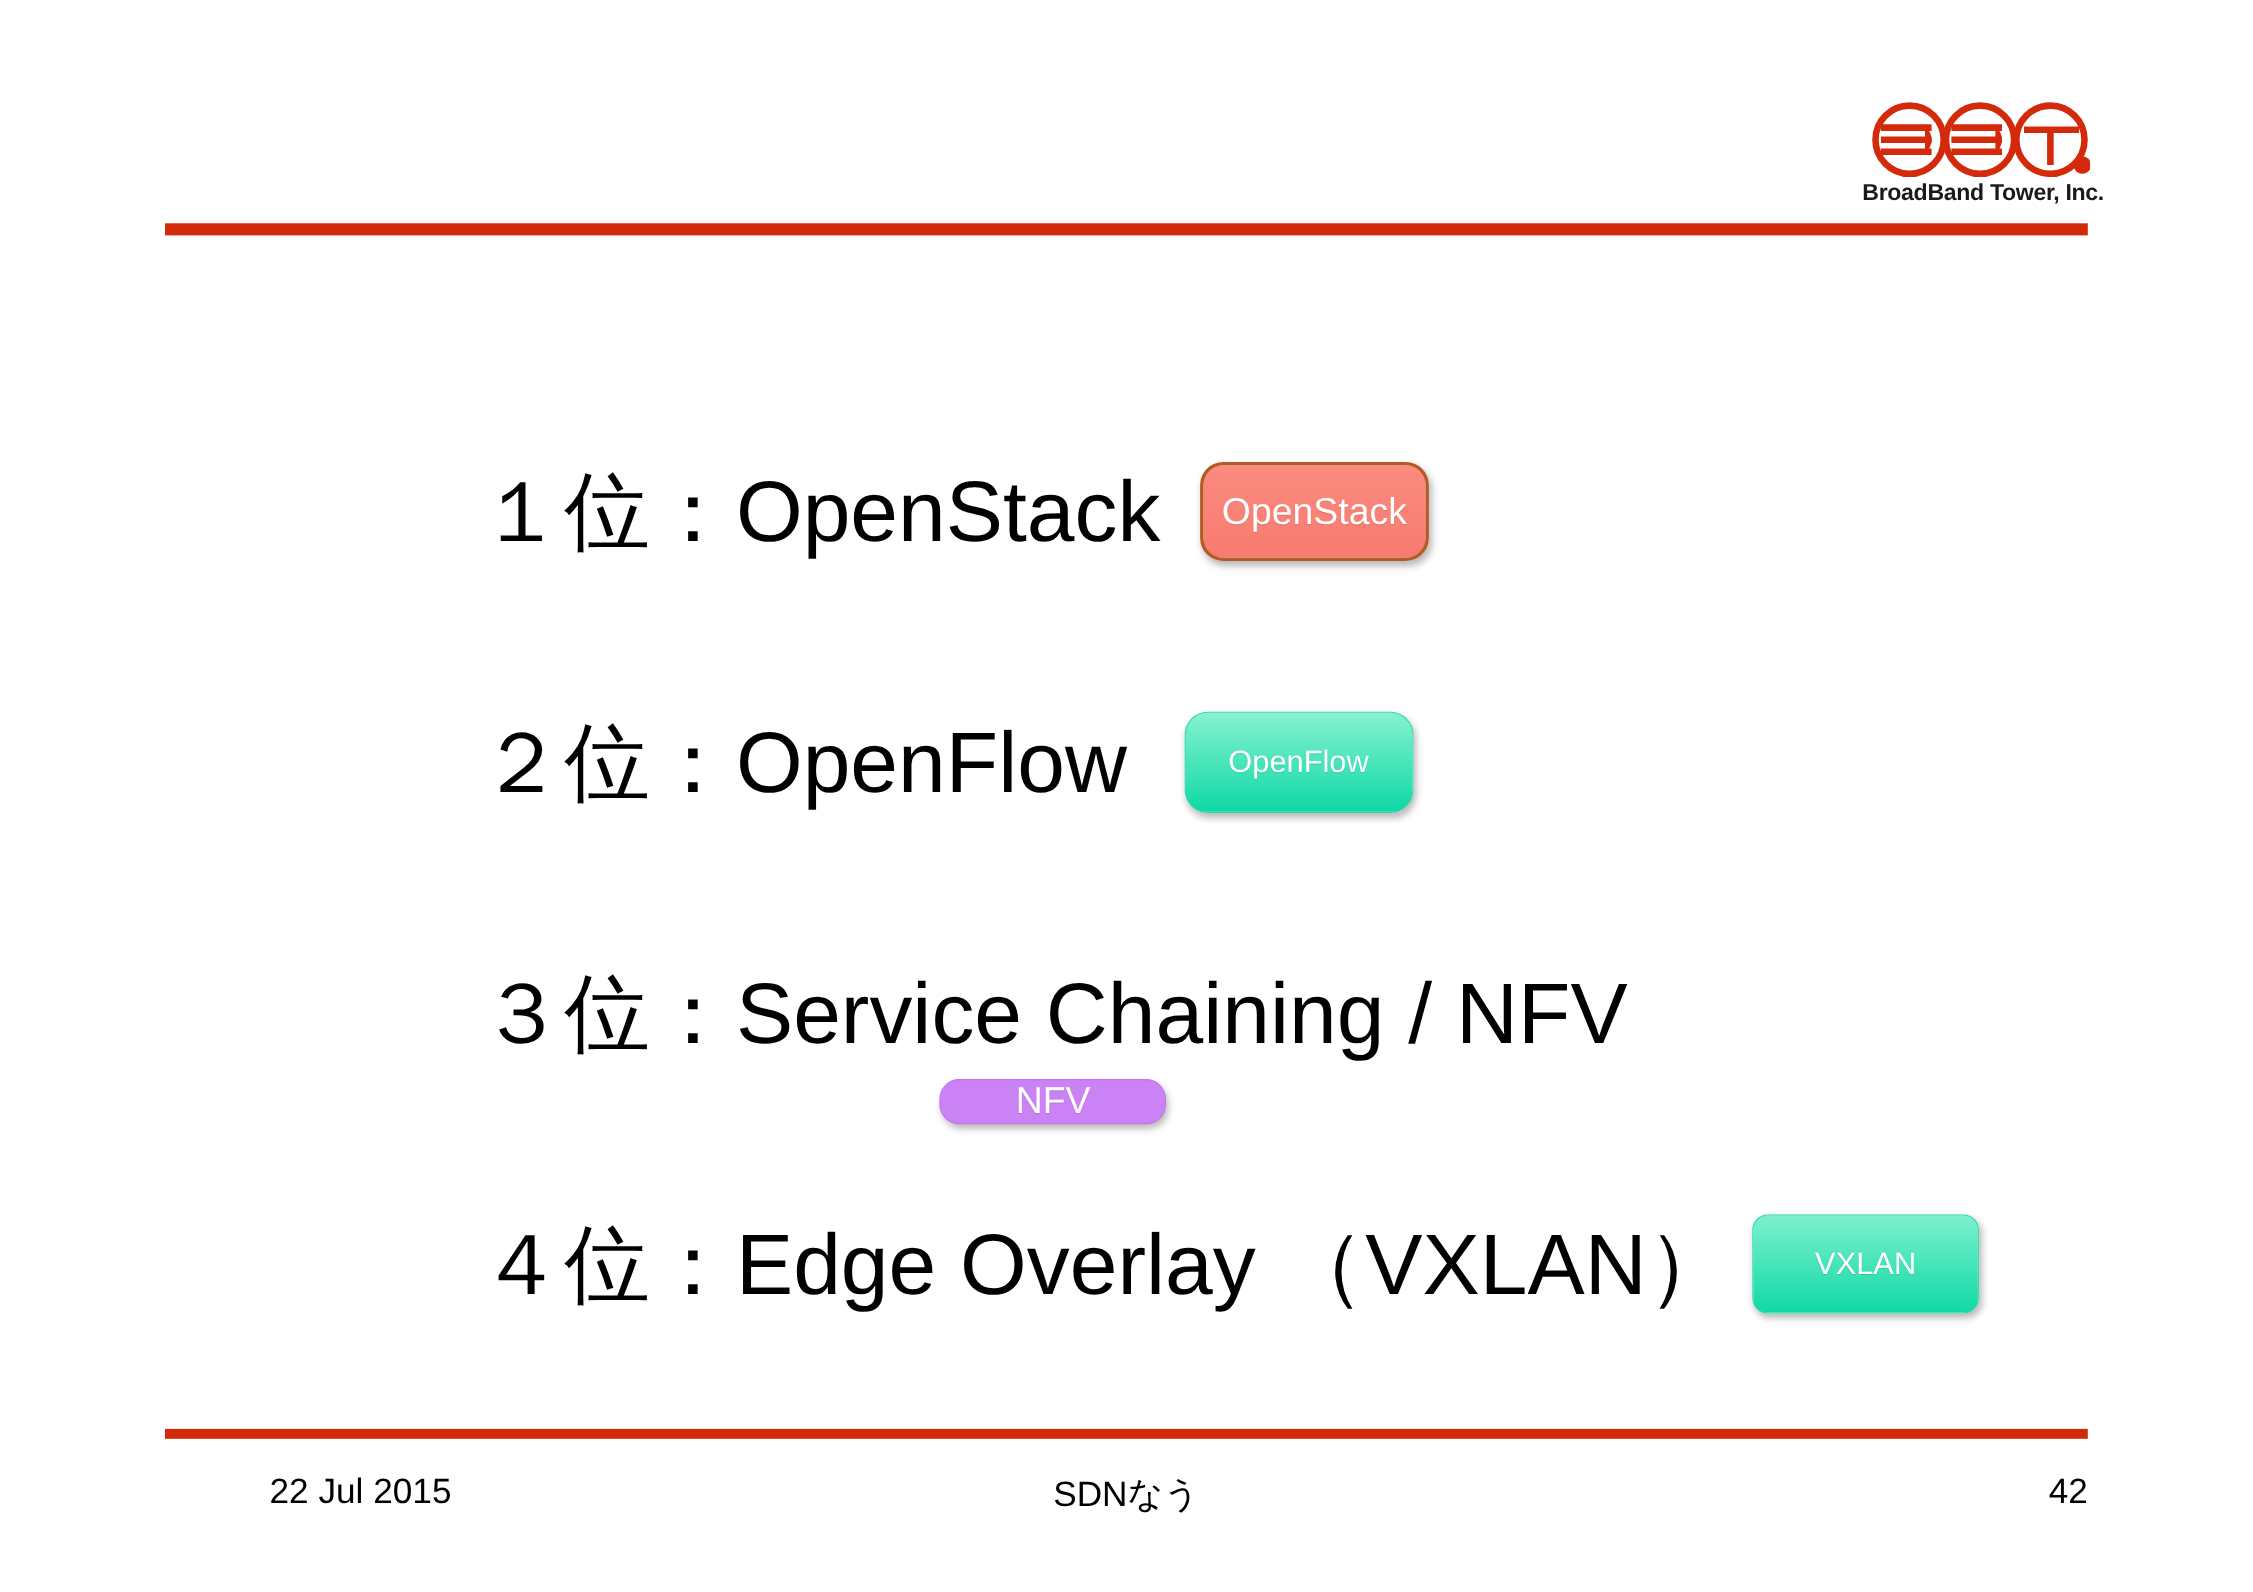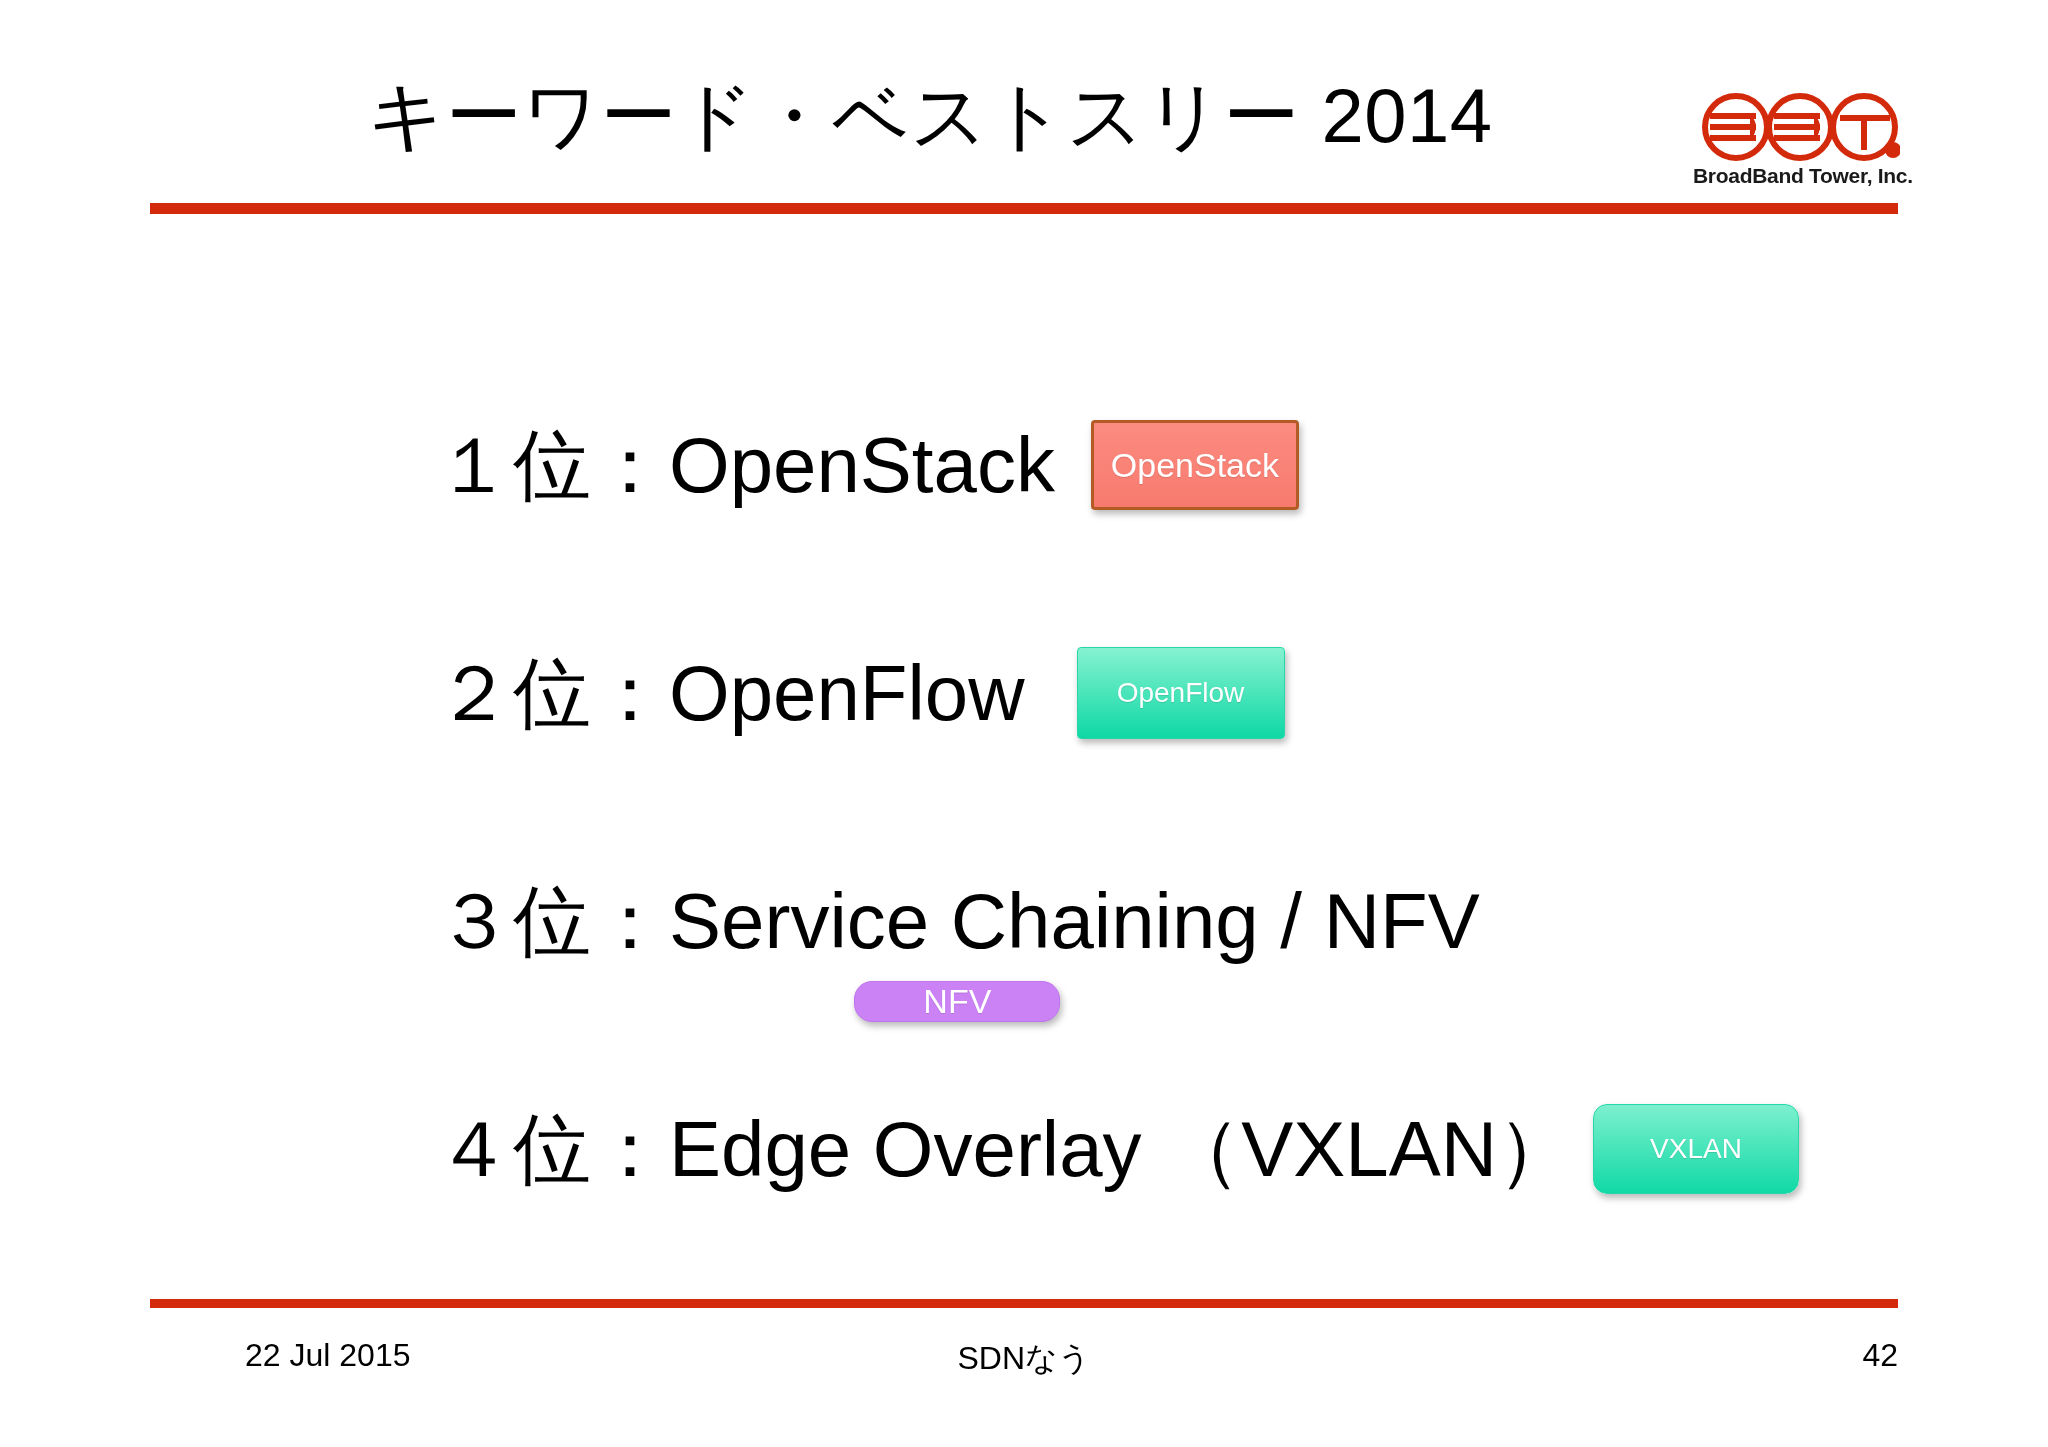--- a/index.html
+++ b/index.html
@@ -104,21 +104,21 @@
   }
 
   
   .badge {
     display: inline-flex;
     align-items: center;
     justify-content: center;
     color: #ffffff;
     white-space: nowrap;
     box-sizing: border-box;
-    border-radius: 4px;
+    border-radius: 21px;
     text-shadow: 0 1px 1px rgba(0,0,0,0.12);
     box-shadow: 2px 4px 7px rgba(0,0,0,0.28);
   }
 
   .badge-openstack {
     margin-left: 36px;
     width: 208px;
     height: 90px;
     font-size: 34px;
     background: linear-gradient(180deg, #FB8B80 0%, #F87A6E 100%);
@@ -170,21 +170,20 @@
     left: 1700px;
     width: 198px;
     text-align: right;
   }
 </style>
 </head>
 <body>
 
 <div class="slide">
 
-  <div class="slide-title">キーワード・ベストスリー 2014</div>
 
   <div class="logo">
     <svg class="logo-marks" viewBox="0 0 200 74">
       <g fill="none" stroke="#D42A0C" stroke-width="6">
         <circle cx="36" cy="37" r="31"></circle>
         <circle cx="100" cy="37" r="31"></circle>
         <circle cx="164" cy="37" r="31"></circle>
       </g>
       <g stroke="#D42A0C" stroke-width="6" stroke-linecap="butt">
         <line x1="10" y1="26" x2="56" y2="26"></line>

